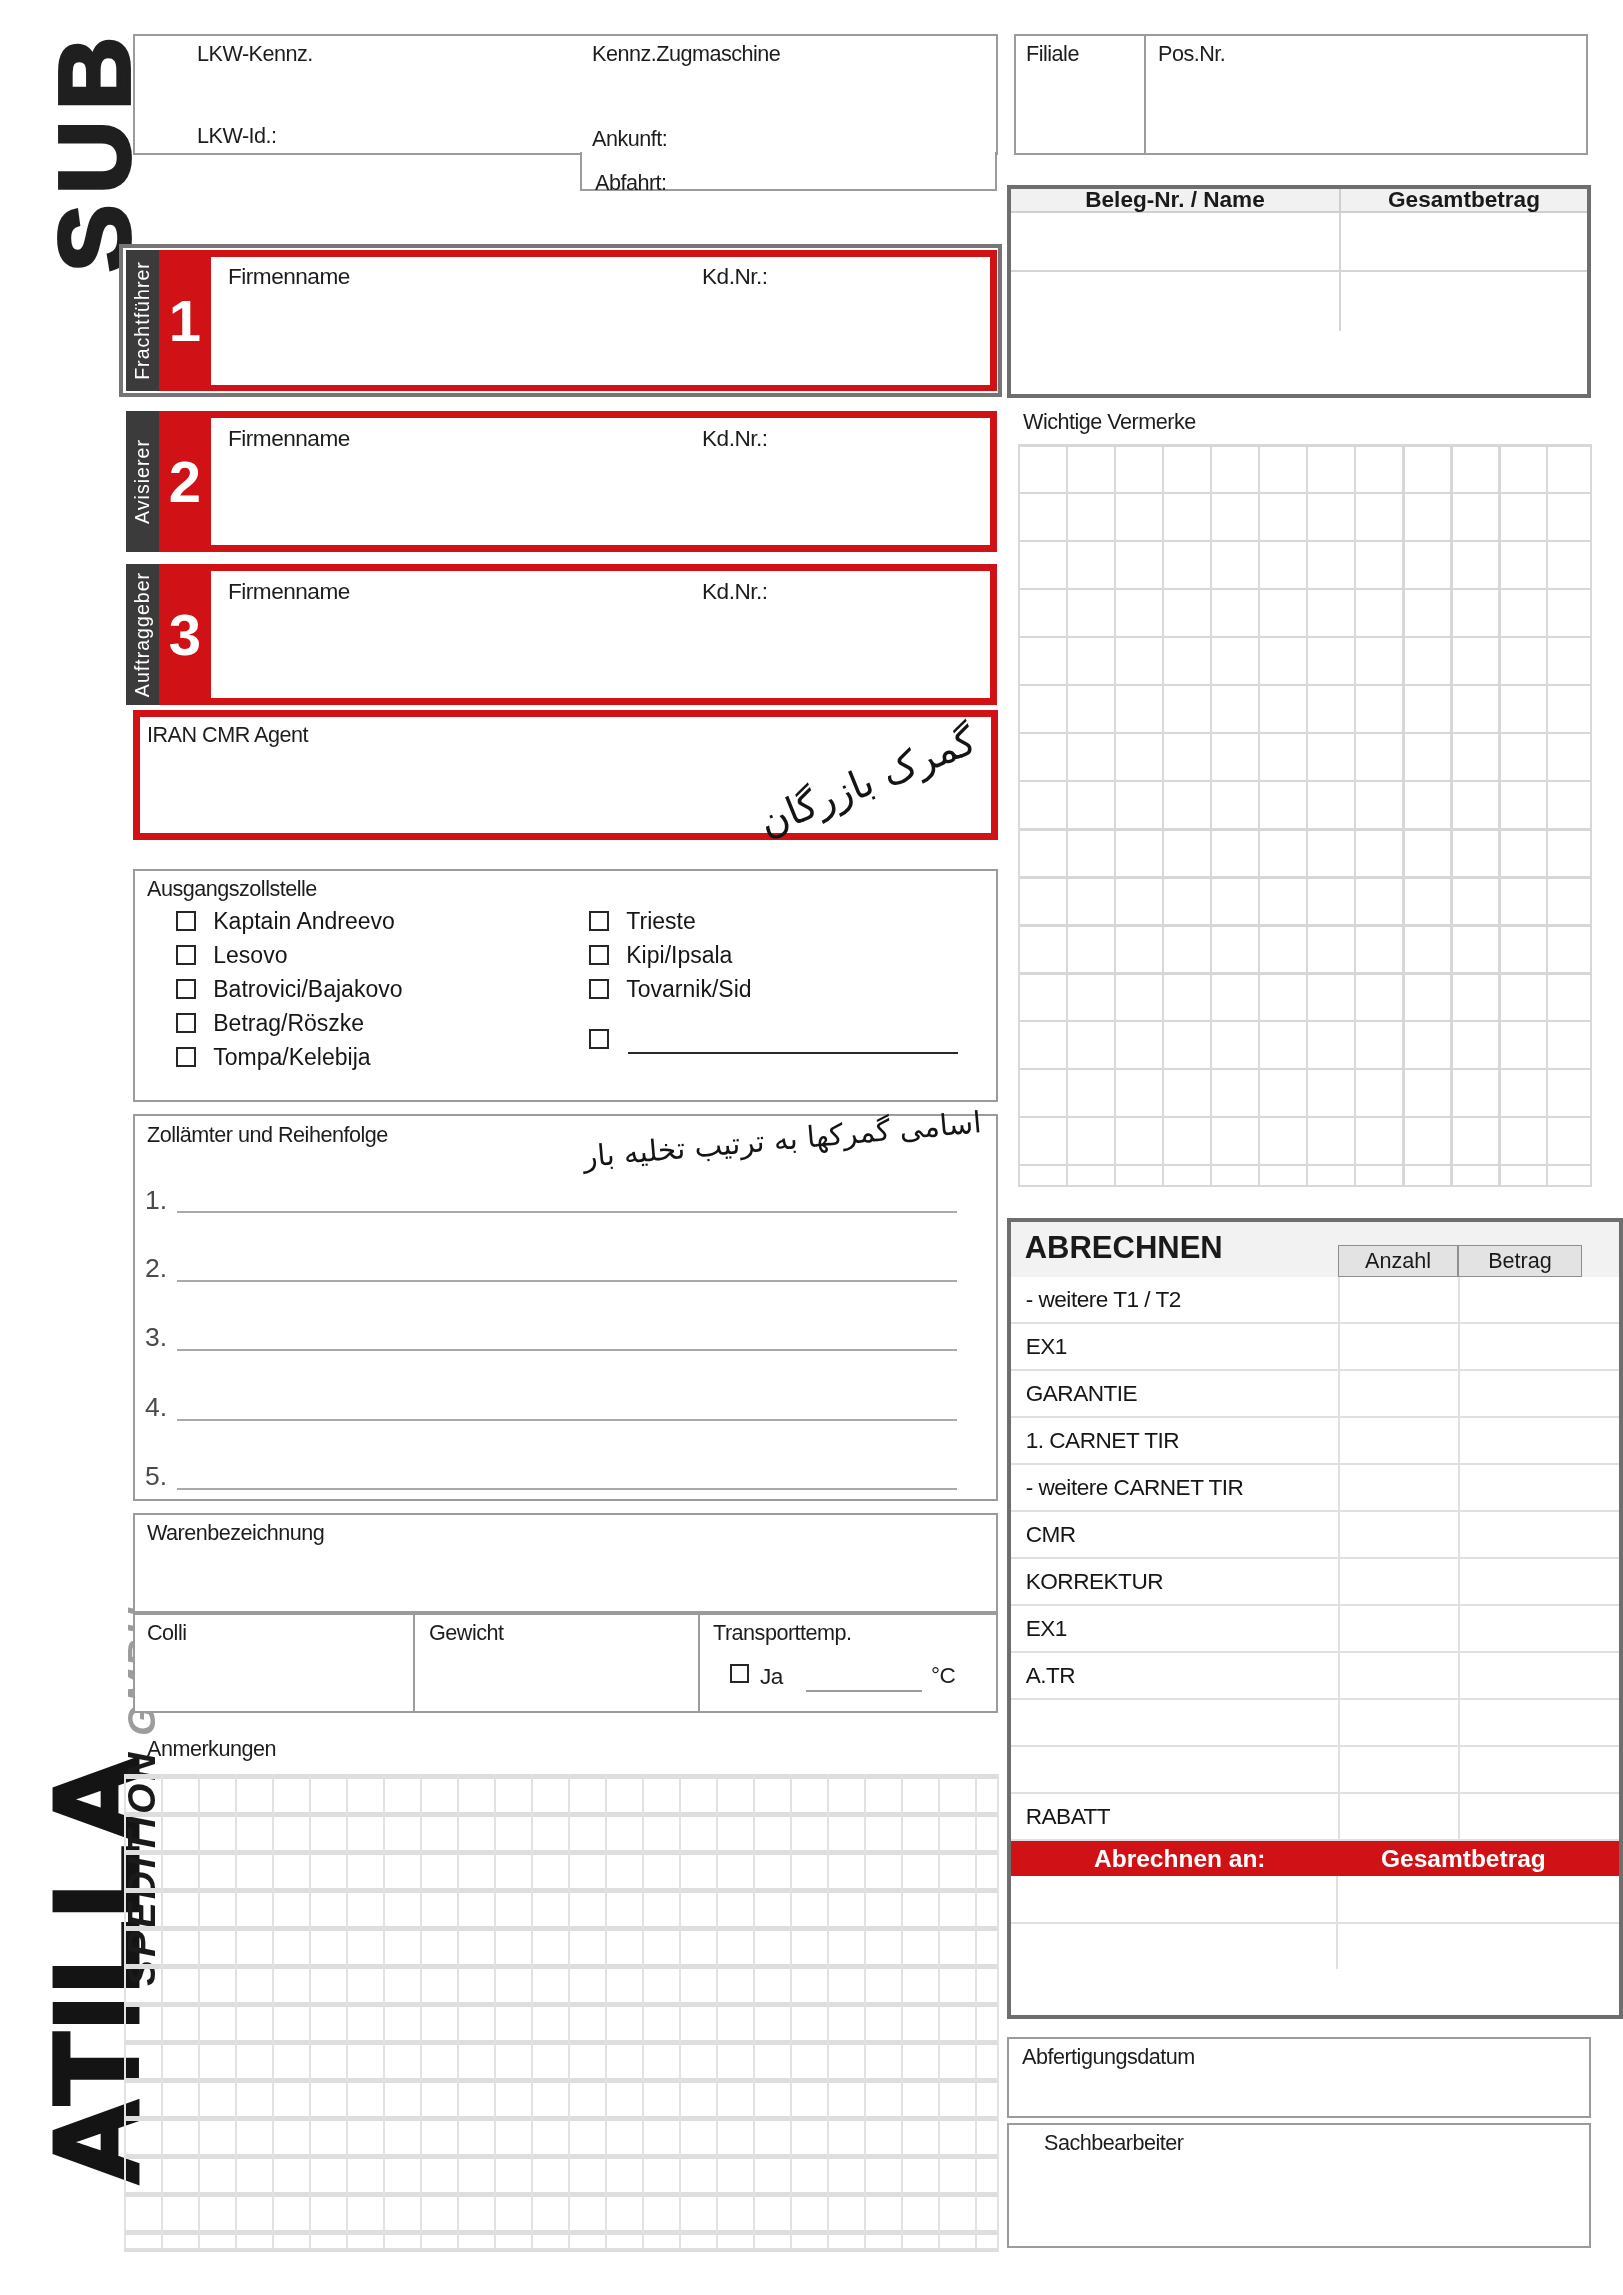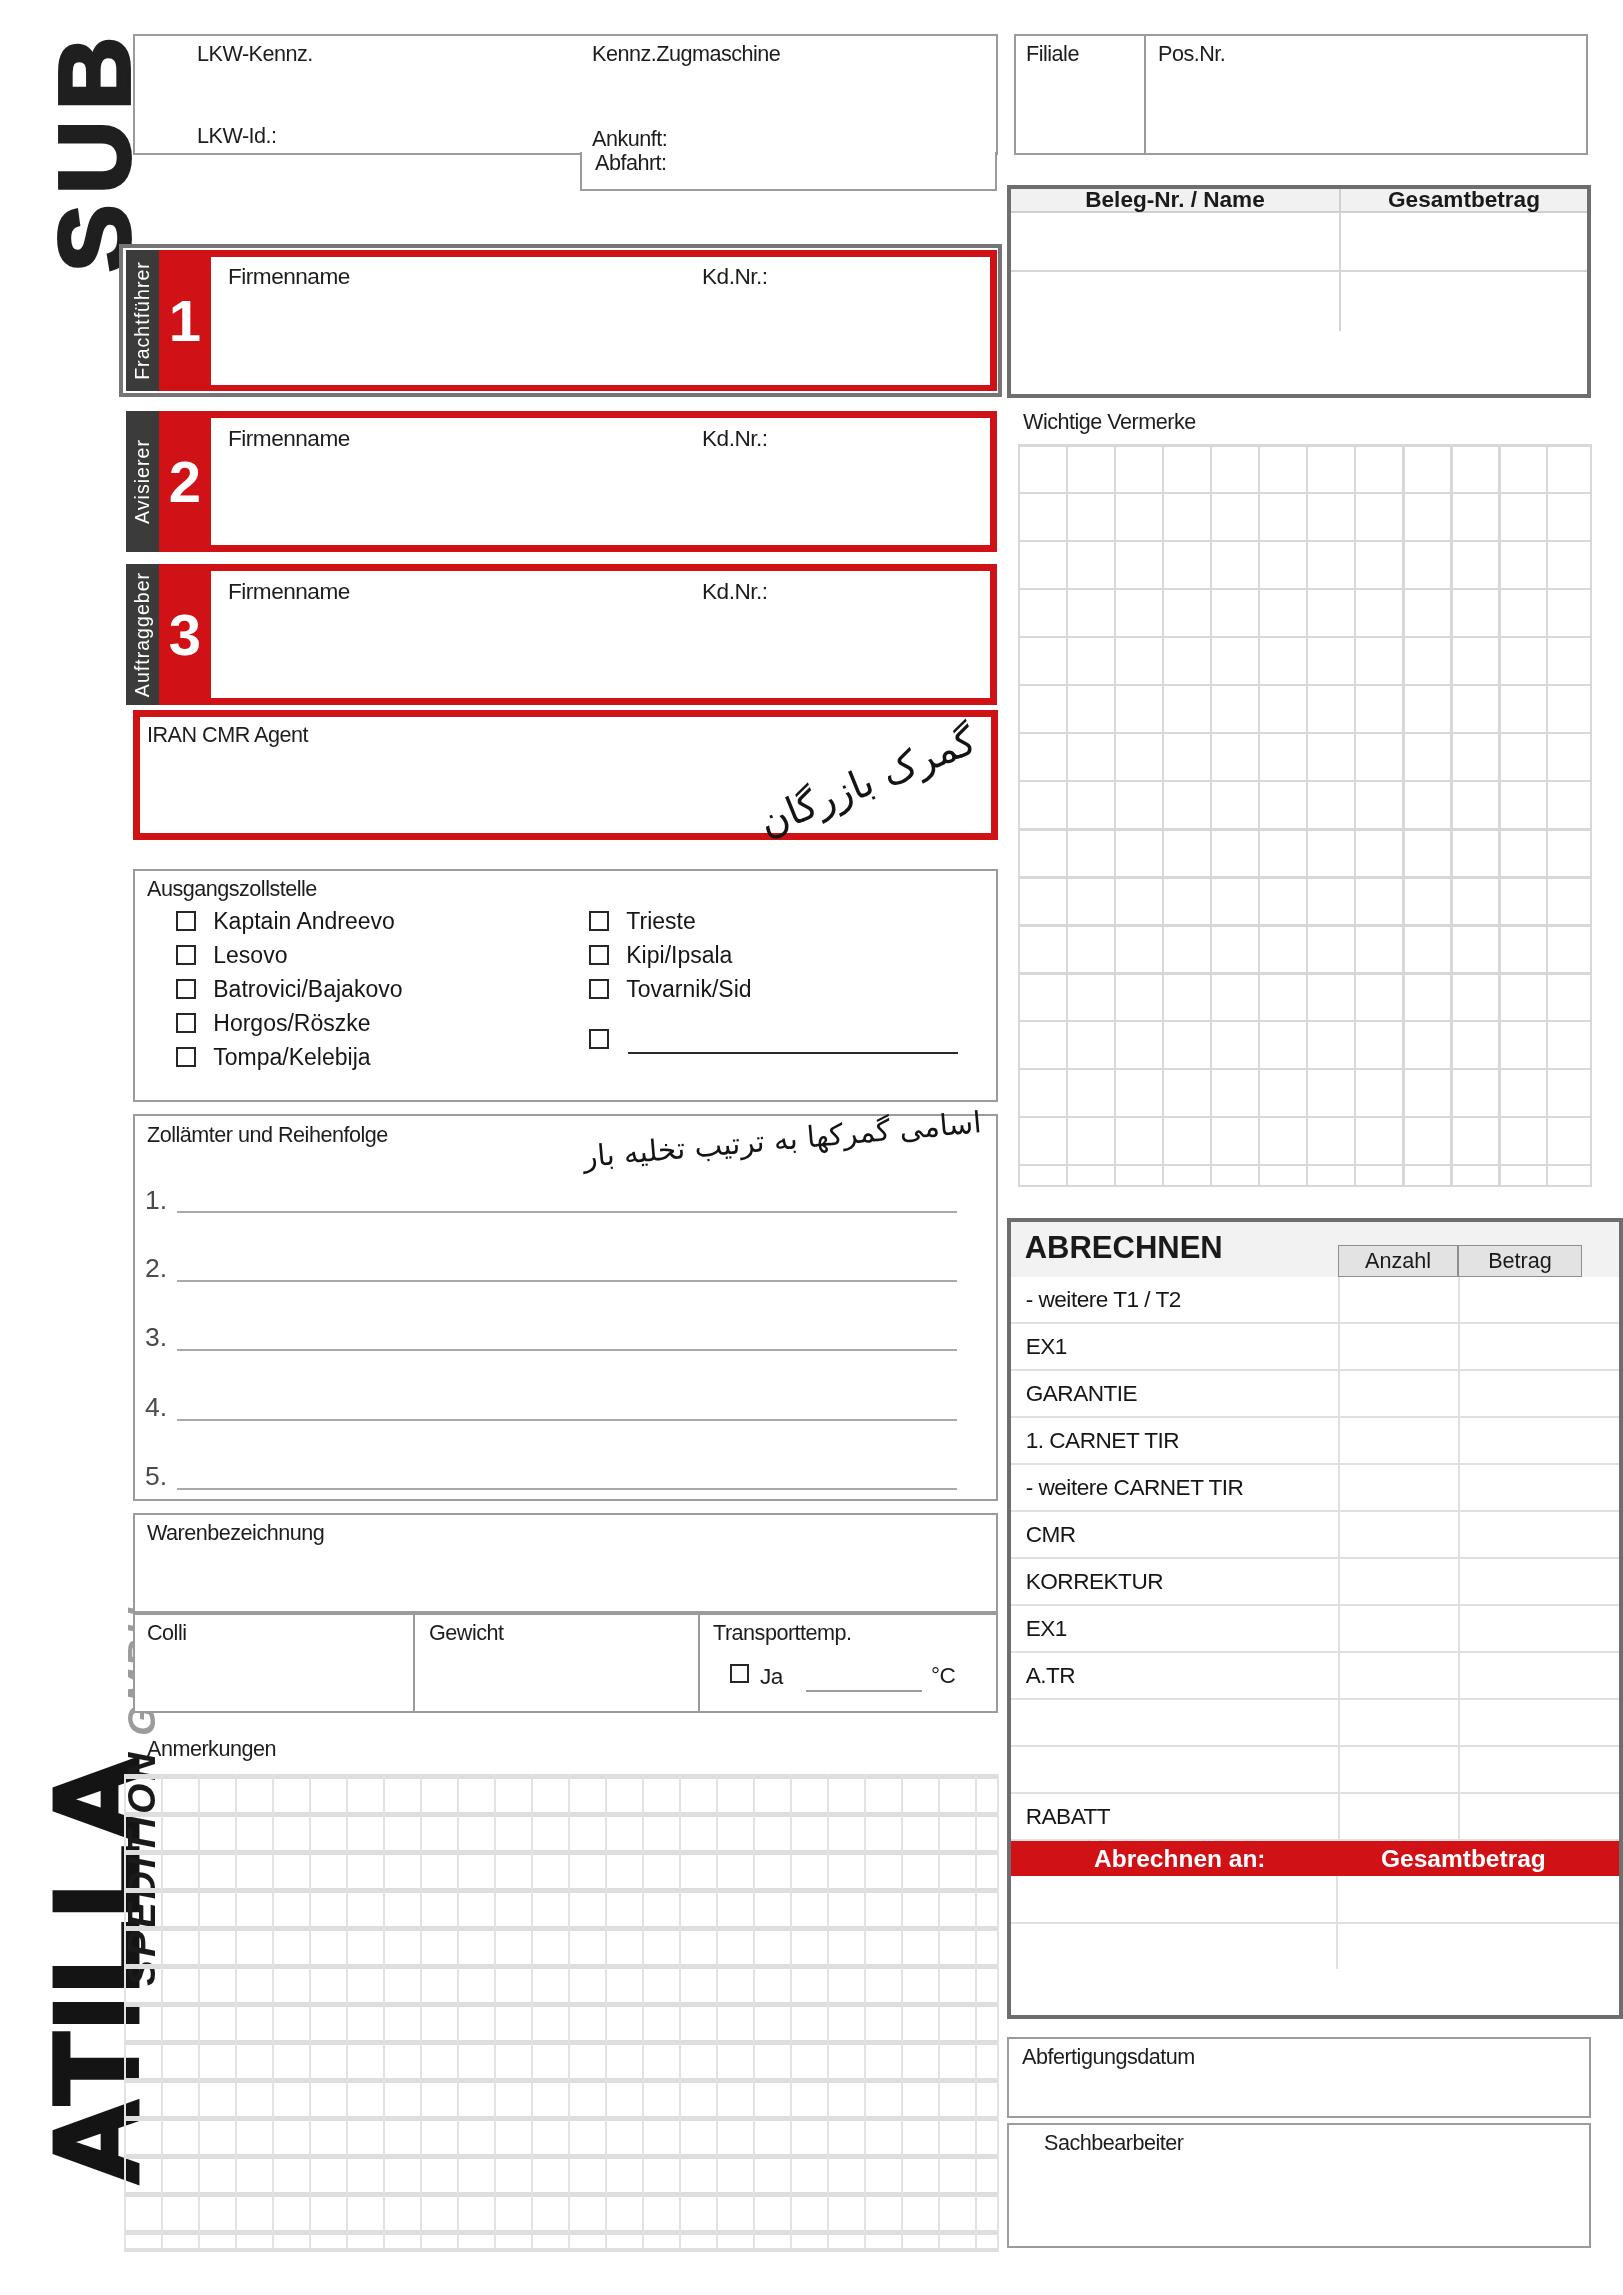--- a/index.html
+++ b/index.html
@@ -96,21 +96,21 @@
   <div class="vrot sped-logo" style="left:120px; top:1986px; width:363px; height:39px;">
     <span class="s">SPEDITION</span><span class="g">GMBH</span>
   </div>
 
   <div class="box" style="left:133px; top:34px; width:865px; height:121px;"></div>
   <div class="box" style="left:580px; top:152px; width:417px; height:39px; border-top:none; z-index:2;"></div>
   <div class="lbl" style="left:197px; top:41px;">LKW-Kennz.</div>
   <div class="lbl" style="left:592px; top:41px;">Kennz.Zugmaschine</div>
   <div class="lbl" style="left:197px; top:123px;">LKW-Id.:</div>
   <div class="lbl" style="left:592px; top:126px;">Ankunft:</div>
-  <div class="lbl" style="left:595px; top:150px; z-index:3;">Abfahrt:</div>
+  <div class="lbl" style="left:595px; top:170px; z-index:3;">Abfahrt:</div>
 
   <div class="box" style="left:1014px; top:34px; width:574px; height:121px;">
     <div class="divider-v" style="left:128px;"></div>
   </div>
   <div class="lbl" style="left:1026px; top:41px;">Filiale</div>
   <div class="lbl" style="left:1158px; top:41px;">Pos.Nr.</div>
 
   <div class="barbox">
     <div class="bar-cols">
       <div class="c c1">Beleg-Nr. / Name</div>
@@ -168,21 +168,21 @@
     <div class="zitem">
         <span class="cb"></span>
         <span>Lesovo</span>
       </div>
     <div class="zitem">
         <span class="cb"></span>
         <span>Batrovici/Bajakovo</span>
       </div>
     <div class="zitem">
         <span class="cb"></span>
-        <span>Horgos/Röszke</span>
+        <span>Betrag/Röszke</span>
       </div>
     <div class="zitem">
         <span class="cb"></span>
         <span>Tompa/Kelebija</span>
       </div>
   </div>
   <div class="abs" style="left:589px; top:904px;">
     <div class="zitem">
         <span class="cb"></span>
         <span>Trieste</span>

